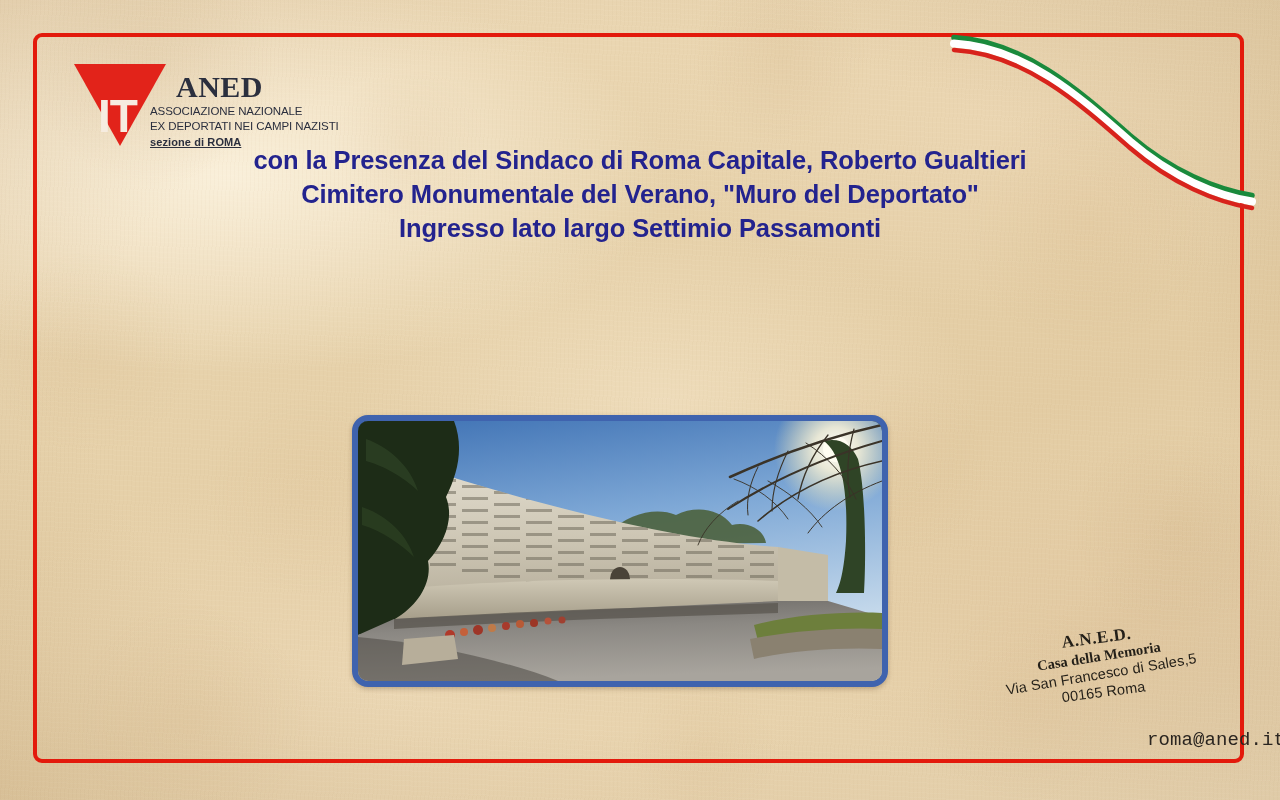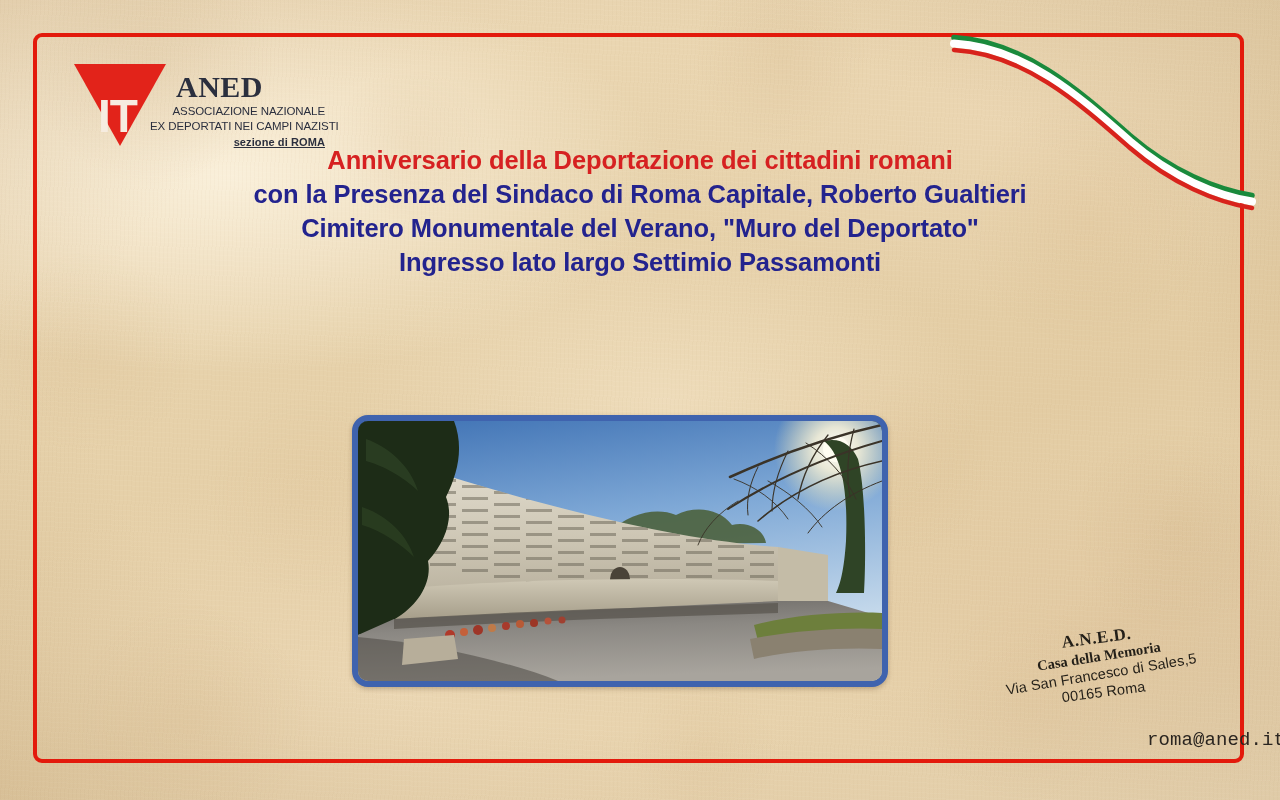--- a/index.html
+++ b/index.html
@@ -104,21 +104,21 @@
     font-weight:bold;
     font-size:30px;
     letter-spacing:.5px;
     color:#2b2f3e;
     line-height:1;
   }
   .logo-sub {
     position:absolute;
     left:78px; top:46px;
     width:175px;
-    text-align:right;
+    text-align:left;
     color:#2b2f3e;
   }
   .logo-sub .l1, .logo-sub .l2 {
     font-family:"Liberation Sans", sans-serif;
     font-size:11.5px;
     font-weight:normal;
     letter-spacing:-.1px;
     line-height:1.28;
     white-space:nowrap;
   }
@@ -243,21 +243,20 @@
     <div class="logo-it">IT</div>
     <div class="logo-aned">ANED</div>
     <div class="logo-sub">
       <div class="l1">ASSOCIAZIONE NAZIONALE</div>
       <div class="l2">EX DEPORTATI NEI CAMPI NAZISTI</div>
       <div class="l3">sezione di ROMA</div>
     </div>
   </div>
 
   <div class="headline">
-    <div class="line accent">Anniversario della Deportazione dei cittadini romani</div>
     <div class="line">con la Presenza del Sindaco di Roma Capitale, Roberto Gualtieri</div>
     <div class="line">Cimitero Monumentale del Verano, "Muro del Deportato"</div>
     <div class="line">Ingresso lato largo Settimio Passamonti</div>
   </div>
 
   <div class="photo-frame">
     <div class="photo">
       <svg width="524" height="260" viewBox="0 0 524 260" preserveAspectRatio="none">
         <defs>
           <linearGradient id="skyg" x1="0" y1="0" x2="0.25" y2="1">

